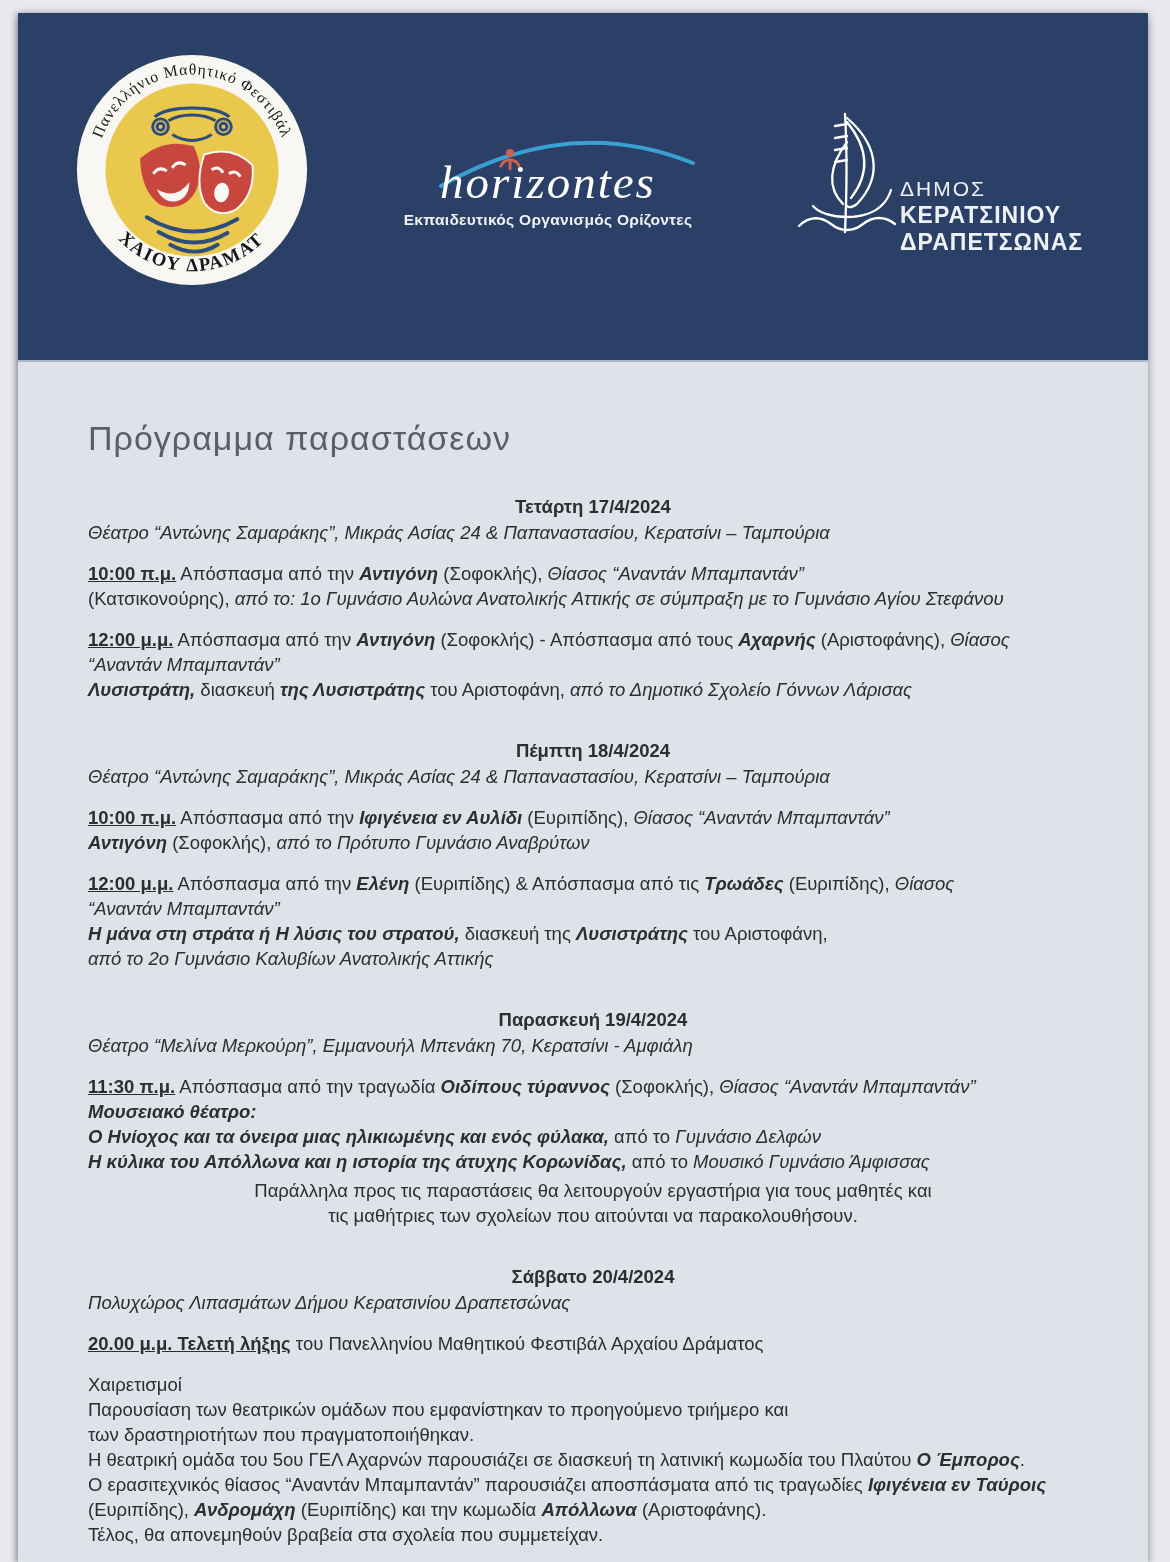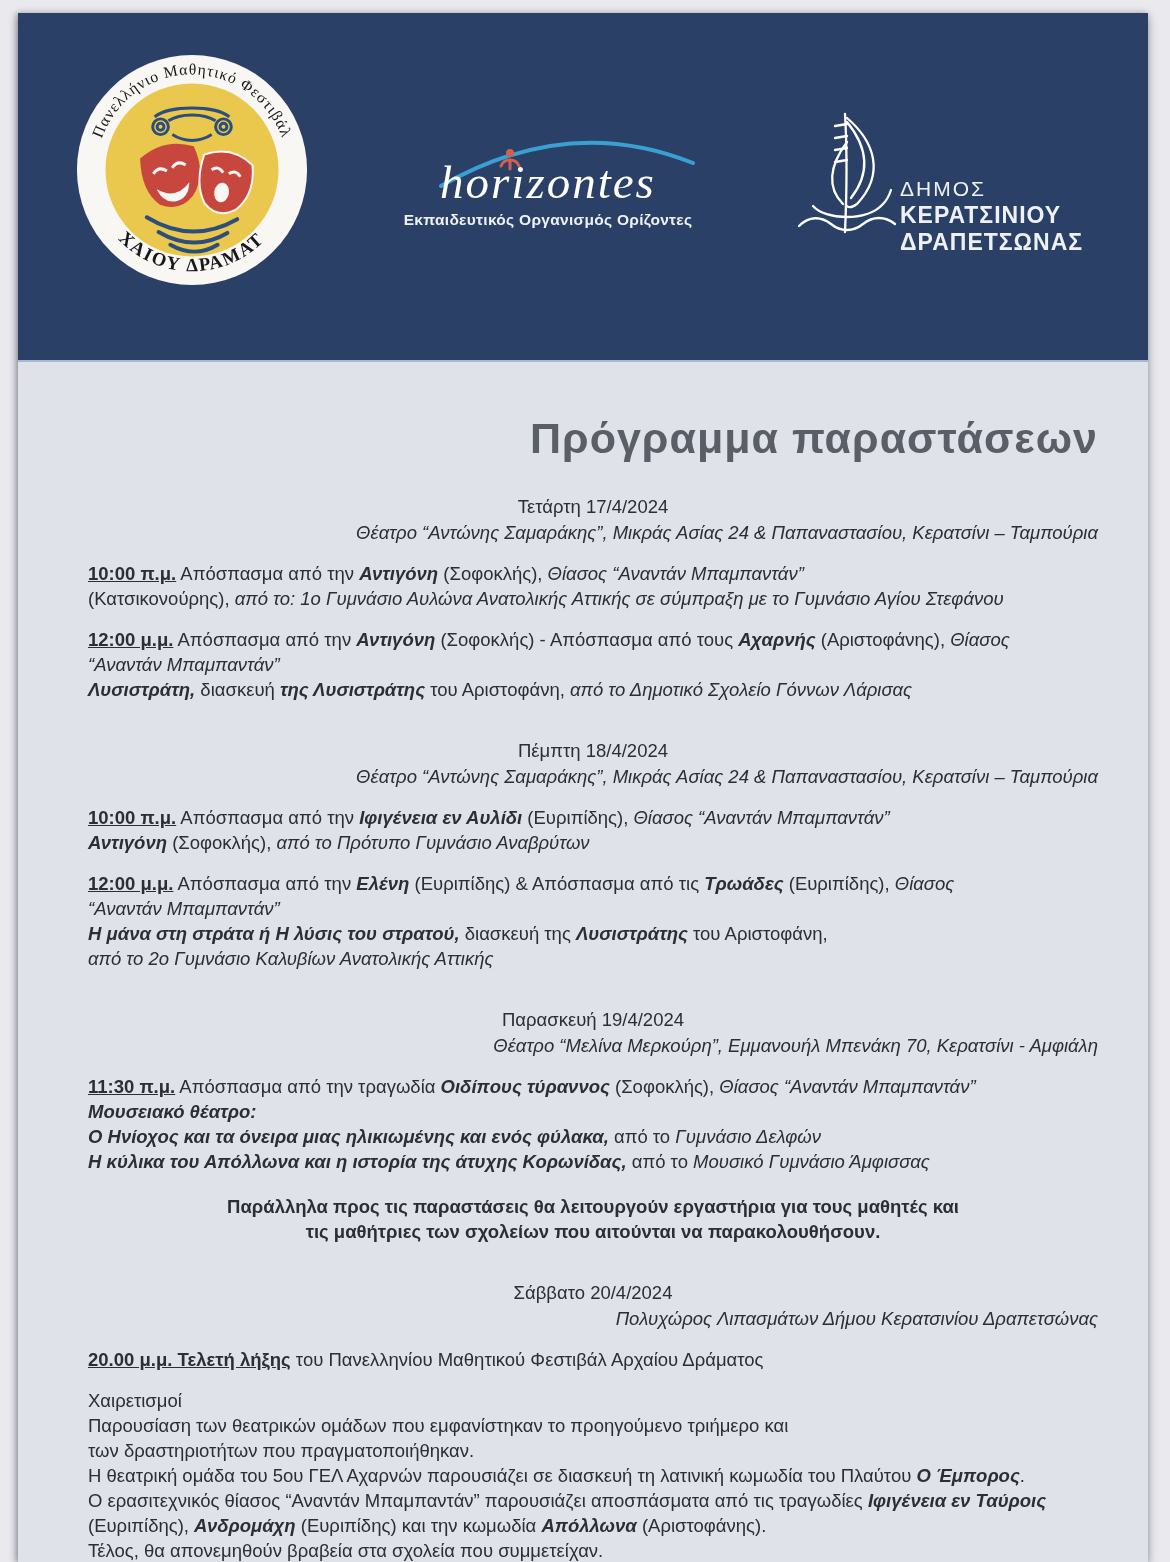--- a/index.html
+++ b/index.html
@@ -52,26 +52,26 @@
   .hz-sub{font-family:"Liberation Sans",sans-serif;font-size:15.5px;font-weight:700;fill:var(--muni-white);letter-spacing:.3px;}
   
   .muni-boat{position:absolute;left:777px;top:95px;width:105px;height:140px;}
   .boat-stroke{stroke:#ffffff;fill:none;stroke-width:2.3;stroke-linecap:round;}
   .muni-text{position:absolute;left:882px;top:136px;color:var(--muni-white);line-height:27px;margin-top:26px;}
   .muni-line1{font-size:21px;font-weight:400;letter-spacing:2px;}
   .muni-line2,.muni-line3{font-size:23px;font-weight:700;letter-spacing:1px;}
   
   .content{padding:56px 50px 0 70px;font-size:18.5px;line-height:25px;}
   .doc-title{
-    text-align:right;font-size:43px;line-height:40px;font-weight:700;
+    text-align:left;font-size:34px;line-height:40px;font-weight:400;
     color:var(--title-gray);letter-spacing:1px;margin:0 0 6px 0;
   }
-  .block-heading{font-weight:400;text-align:center;margin-top:36px;white-space:nowrap;}
-  .block-venue{font-style:italic;text-align:right;margin-top:1px;white-space:nowrap;}
-  .block-note{font-weight:700;text-align:center;margin-top:20px;}
+  .block-heading{font-weight:700;text-align:center;margin-top:36px;white-space:nowrap;}
+  .block-venue{font-style:italic;text-align:left;margin-top:1px;white-space:nowrap;}
+  .block-note{font-weight:400;text-align:center;margin-top:4px;}
   .block-para{margin-top:16px;}
   .line{white-space:nowrap;}
   .sb{font-weight:700;text-decoration:underline;}
   .si{font-style:italic;}
   .sbi{font-weight:700;font-style:italic;}
 </style>
 </head>
 <body>
 
 <div class="page">

